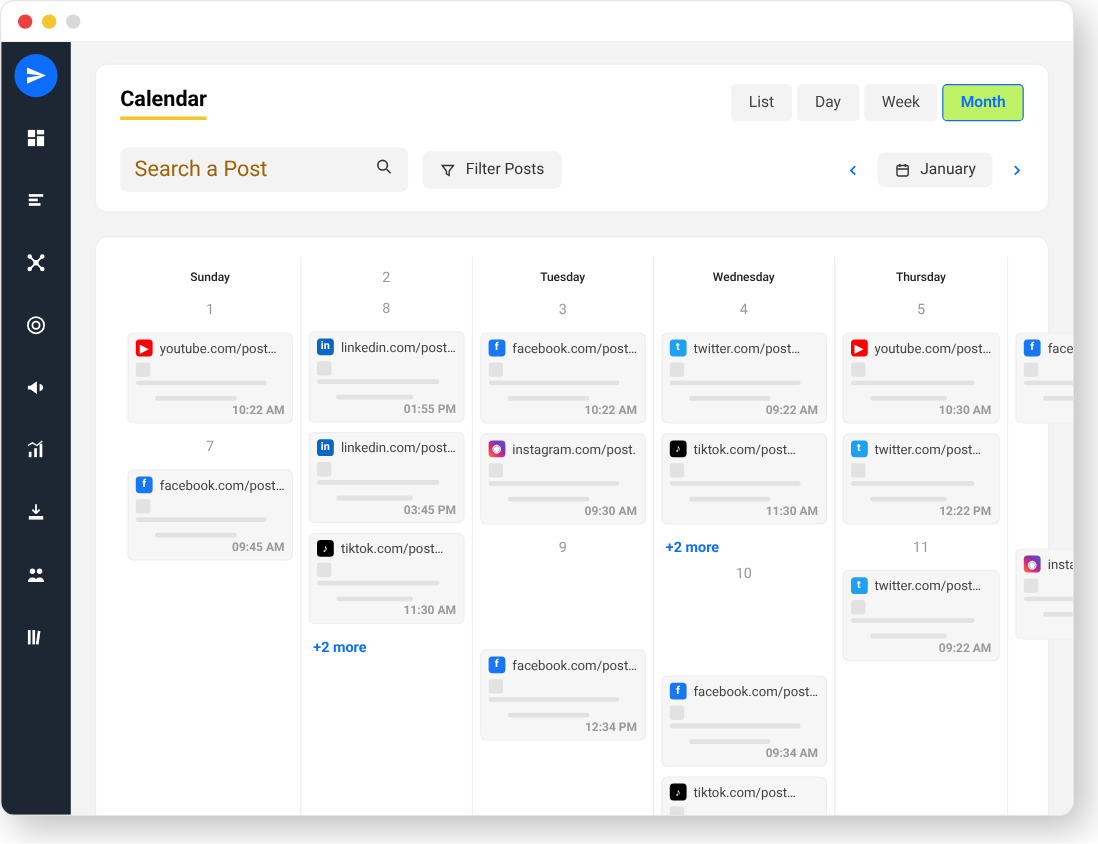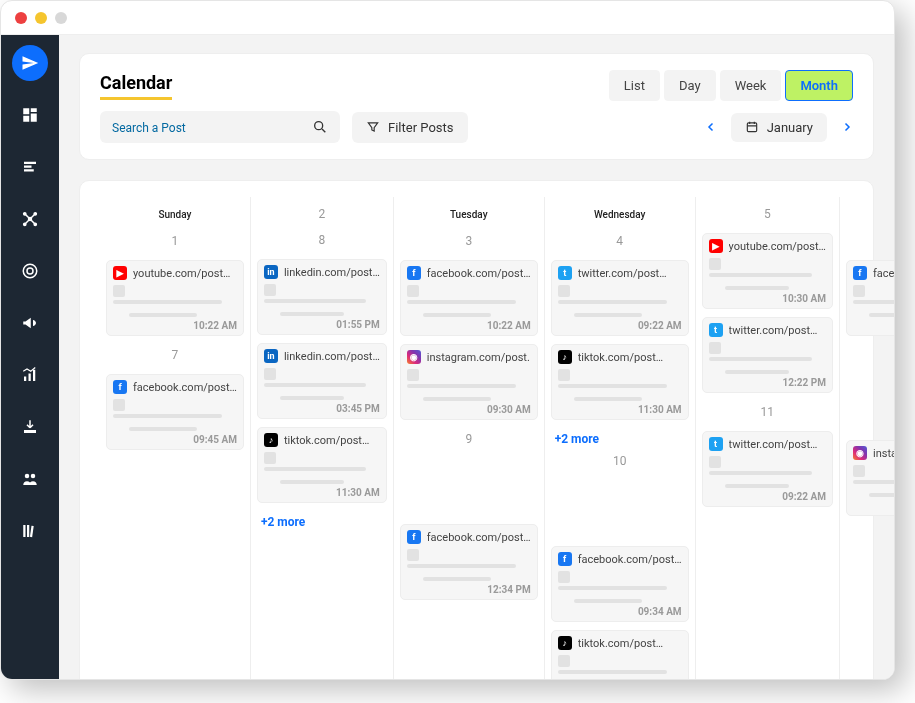--- a/index.html
+++ b/index.html
@@ -13,28 +13,28 @@
 .tl-gray { background: #d8d8d8; }
 
 .app { display: flex; height: calc(100% - 34px); }
 .sidebar { width: 58px; background: #1d2733; display: flex; flex-direction: column; align-items: center; padding-top: 10px; gap: 16px; }
 .sb-item { width: 36px; height: 36px; display: flex; align-items: center; justify-content: center; color: #fff; cursor: pointer; border-radius: 8px; }
 .sb-active { background: #0d6efd; border-radius: 50%; }
 
 .content { flex: 1; background: #f3f3f3; padding: 18px 20px; overflow: auto; }
 .panel { background: #fff; border: 1px solid #eee; border-radius: 10px; padding: 16px 20px 10px; }
 
-.header-row { display: flex; align-items: center; justify-content: space-between; margin-bottom: 10px; }
+.header-row { display: flex; align-items: center; justify-content: space-between; margin-bottom: 22px; }
 .title { font-size: 18px; font-weight: 700; color: #000; border-bottom: 3px solid #f5c52e; padding-bottom: 4px; }
 .view-tabs { display: flex; gap: 4px; align-items: center; }
 .tab { background: #f3f3f3; border: 1px solid #f3f3f3; color: #444; font-size: 13px; padding: 7px 14px; border-radius: 4px; cursor: pointer; }
 .tab-active { background: #bef264; border: 1.5px solid #0d6efd; color: #0d6efd; font-weight: 600; }
 
 .controls-row { display: flex; align-items: center; gap: 12px; margin-bottom: 6px; }
-.search { flex: 0 0 240px; background: #f3f3f3; border-radius: 6px; display: flex; align-items: flex-end; padding: 8px 12px; color: #0369a1; font-size: 12px; justify-content: space-between; }
+.search { flex: 0 0 240px; background: #f3f3f3; border-radius: 6px; display: flex; align-items: flex-start; padding: 8px 12px; color: #a16207; font-size: 18px; justify-content: space-between; }
 .filter-btn { background: #f3f3f3; border-radius: 6px; display: flex; align-items: center; gap: 8px; padding: 8px 14px; color: #333; font-size: 13px; cursor: pointer; }
 .spacer { flex: 1; }
 .month-nav { display: flex; align-items: center; gap: 14px; }
 .month-box { background: #f3f3f3; border-radius: 6px; display: flex; align-items: center; gap: 8px; padding: 7px 14px; font-size: 13px; color: #333; cursor: pointer; }
 .chev { color: #0d6efd; cursor: pointer; font-size: 15px; display:flex; align-items:center; }
 
 .calendar-panel { margin-top: 20px; }
 .cal-grid { display: grid; grid-template-columns: repeat(6, 1fr); }
 .cal-col { border-right: 1px solid #eee; padding: 6px 4px 16px; }
 .cal-col:last-child { border-right: none; }
@@ -300,20 +300,21 @@
               </div>
               <div class="post-card">
                 <div class="pc-row1">
                   <div class="pc-icon tk">♪</div>
                   <div class="pc-url">tiktok.com/post…</div>
                 </div>
                 <div class="pc-lines"><span class="pc-sq"></span><span class="pc-line pc-l1" style="display:inline-block"></span></div>
               </div>
             </div>
             <div class="cal-col">
+              <div class="day-name">Thursday</div>
               <div class="day-num">5</div>
               <div class="post-card">
                 <div class="pc-row1">
                   <div class="pc-icon yt">▶</div>
                   <div class="pc-url">youtube.com/post…</div>
                 </div>
                 <div class="pc-lines"><span class="pc-sq"></span><span class="pc-line pc-l1" style="display:inline-block"></span><div class="pc-line pc-l2" style="margin-left:16px"></div></div>
                 <div class="pc-time">10:30 AM</div>
               </div>
               <div class="post-card">

